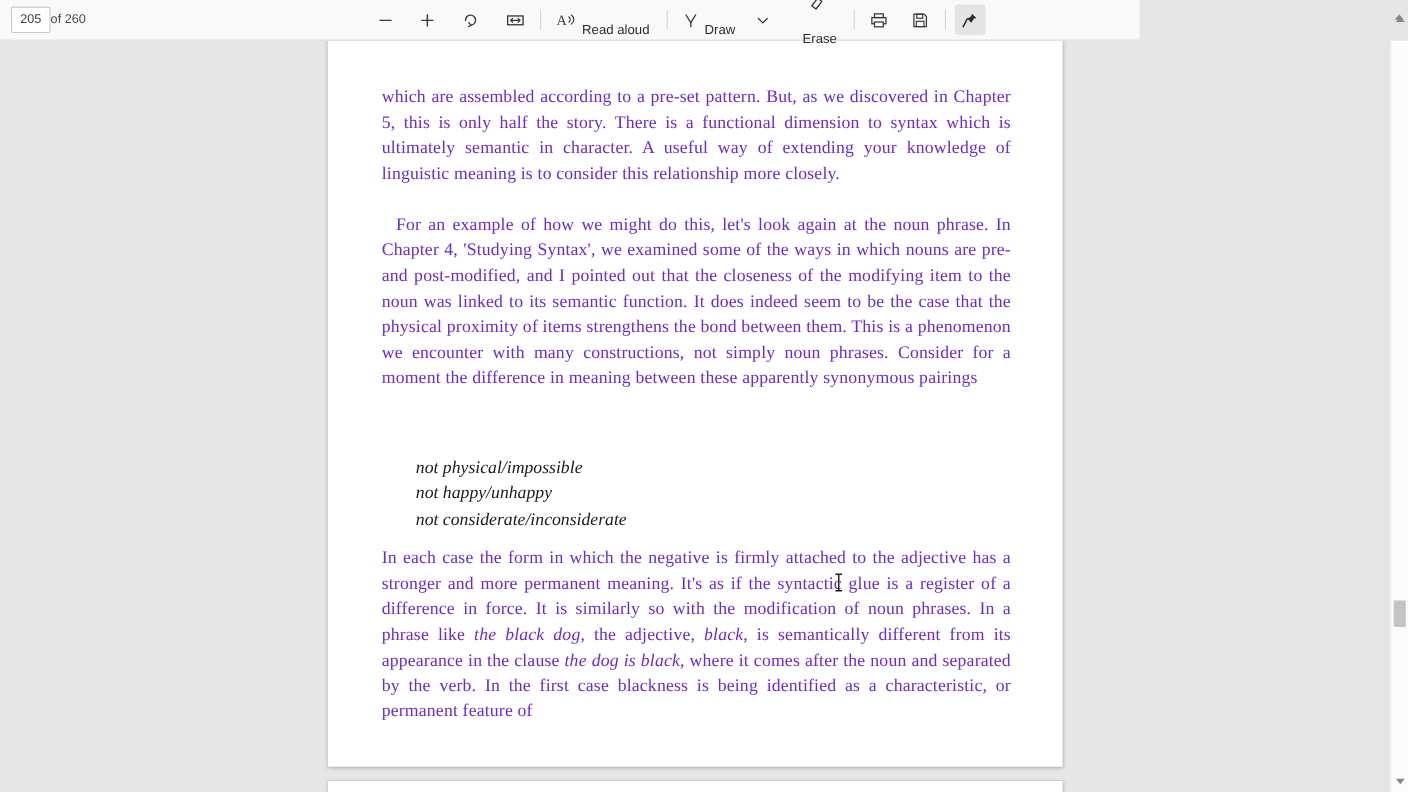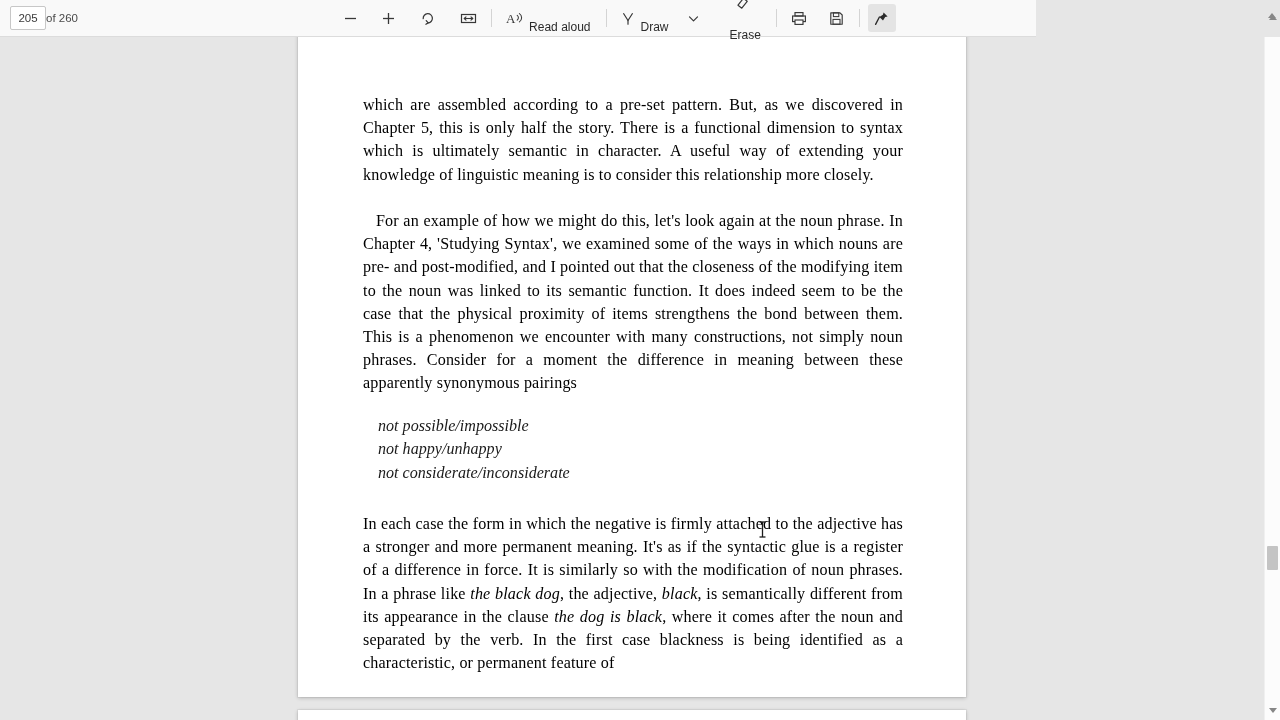--- a/index.html
+++ b/index.html
@@ -128,22 +128,22 @@
     width: 572px;
     color: #141414;
     font-family: "Liberation Serif", "DejaVu Serif", serif;
   }
 
   .bp {
     font-size: 16.1px;
     line-height: 23.2px;
     text-align: justify;
     text-justify: inter-word;
-    margin: 16px;
-    color: #000000;
+    margin: 0;
+    color: #6d28d9;
     letter-spacing: 0.01em;
   }
   .bp.no-justify-last { text-align-last: left; }
   .bp .indent { display: inline-block; width: 13px; }
   .bp i { font-style: italic; }
 
   #para-top {
     position: absolute;
     top: 44px;
     left: 0; right: 0;
@@ -355,21 +355,21 @@
 
       <div id="para-top">
         <p class="bp no-justify-last">which are assembled according to a pre-set pattern. But, as we discovered in Chapter 5, this is only half the story. There is a functional dimension to syntax which is ultimately semantic in character. A useful way of extending your knowledge of linguistic meaning is to consider this relationship more closely.</p>
       </div>
 
       <div id="para-two">
         <p class="bp no-justify-last"><span class="indent"></span><span>For an example of how we might do this, let's look again at the noun phrase. In Chapter 4, 'Studying Syntax', we examined some of the ways in which nouns are pre- and post-modified, and I pointed out that the closeness of the modifying item to the noun was linked to its semantic function. It does indeed seem to be the case that the physical proximity of items strengthens the bond between them. This is a phenomenon we encounter with many constructions, not simply noun phrases. Consider for a moment the difference in meaning between these apparently synonymous pairings</span></p>
       </div>
 
       <div id="quote-block">
-        <div class="quote-line">not possible/impossible</div>
+        <div class="quote-line">not physical/impossible</div>
         <div class="quote-line">not happy/unhappy</div>
         <div class="quote-line">not considerate/inconsiderate</div>
       </div>
 
       <div id="para-three">
         <p class="bp no-justify-last"><span>In each case the form in which the negative is firmly attached to the adjective has a stronger and more permanent meaning. It's as if the syntactic glue is a register of a difference in force. It is similarly so with the modification of noun phrases. In a phrase like </span><i>the black dog</i><span>, the adjective, </span><i>black</i><span>, is semantically different from its appearance in the clause </span><i>the dog is black</i><span>, where it comes after the noun and separated by the verb. In the first case blackness is being identified as a characteristic, or permanent feature of</span></p>
       </div>
 
     </div>
 

